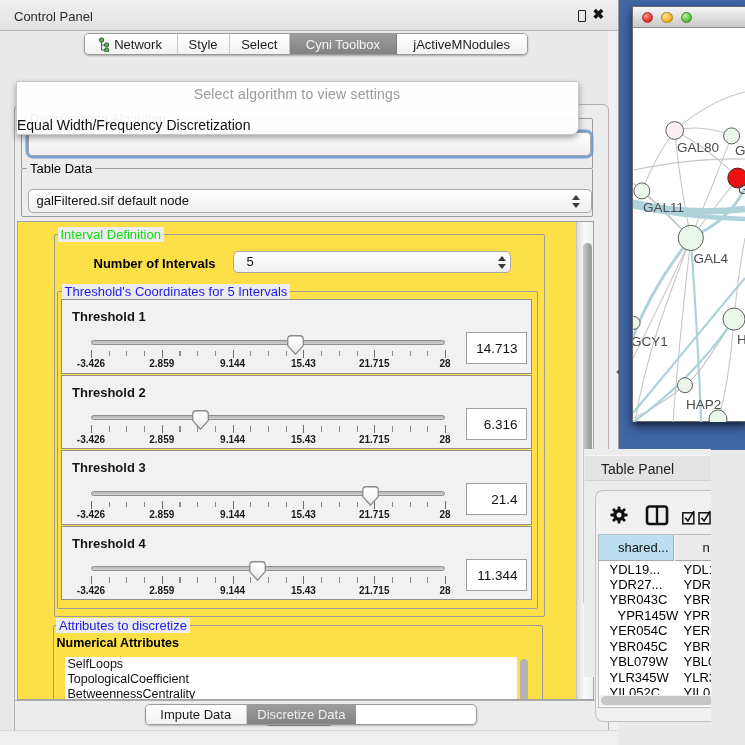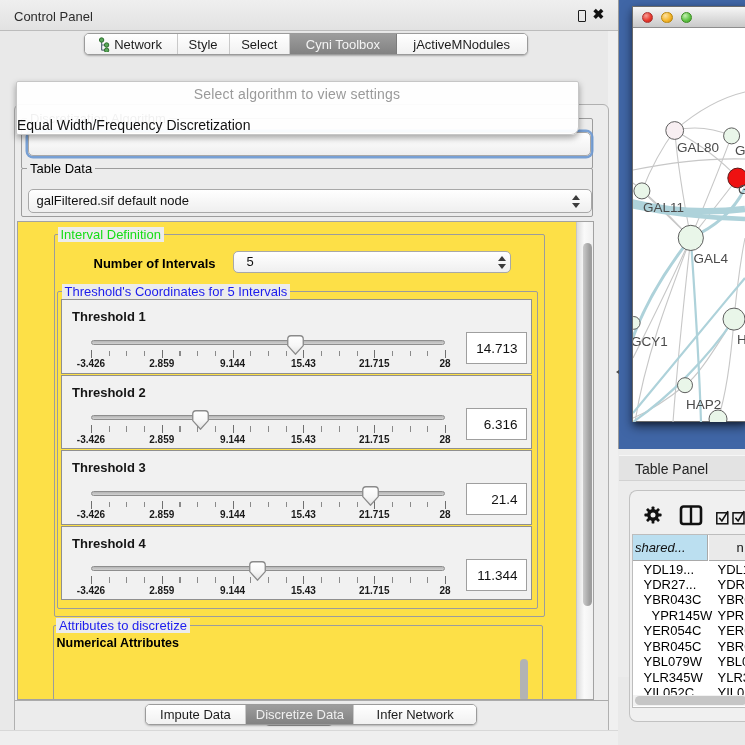--- a/index.html
+++ b/index.html
@@ -59,21 +59,21 @@
 #popup .r3 { position:absolute; left:0.5px; top:35.5px; font-size:14px; color:#111; }
 
 #bluepanel { left:618px; top:0; width:127px; height:450px; background:#4066a6; border-left:1px solid #9a9a9a; }
 #netwin { position:absolute; left:12.5px; top:5.5px; width:115px; height:416px; background:#fff; border:1px solid #6b6b6b; box-shadow:0 5px 10px rgba(0,0,0,0.5), 2px 2px 5px rgba(0,0,0,0.35); }
 #nettitle { position:absolute; left:0; top:0; width:100%; height:21px; background:linear-gradient(#f6f6f6,#c9c9c9); border-bottom:1px solid #8e8e8e; }
 .tl { position:absolute; top:5px; width:11.5px; height:11.5px; border-radius:50%; }
 #tlr { left:9px; background:radial-gradient(circle at 35% 30%, #f49f97, #e93b30 55%, #b71d12); border:0.5px solid #a33; }
 #tly { left:28.5px; background:radial-gradient(circle at 35% 30%, #fbe1a3, #f6b82e 55%, #c9860a); border:0.5px solid #b8860b; }
 #tlg { left:48px; background:radial-gradient(circle at 35% 30%, #c4efb0, #63c649 55%, #3d9e22); border:0.5px solid #3a8a22; }
 
-#tpsec { left:618px; top:449px; width:127px; height:228px; background:#ececec; }
+#tpsec { left:584px; top:449px; width:127px; height:228px; background:#ececec; }
 #tptitle { position:absolute; left:1px; top:6px; width:126px; height:26px; background:#e3e3e3; border-top:1px solid #f6f6f6; border-bottom:1px solid #d2d2d2; }
 #tptitle .t { position:absolute; left:16px; top:5px; font-size:14px; color:#222; }
 #tppanel { position:absolute; left:11px; top:41px; width:116px; height:232px; background:#f0f0f0; border:1px solid #c2c2c2; border-radius:8px 0 0 8px; border-right:none; }
 #tbl { position:absolute; left:13.5px; top:85px; width:113.5px; height:174px; background:#fff; border:1px solid #bdbdbd; border-right:none; overflow:hidden; }
 .hdr { position:absolute; top:0; height:25.5px; font-size:13px; color:#111; text-align:center; line-height:25px; border-bottom:1px solid #a9a9a9; }
 .row { position:absolute; left:0; width:100%; font-size:13px; color:#000; }
 </style>
 </head>
 <body>
 
@@ -246,37 +246,41 @@
             </linearGradient>
           </defs>
         </svg>
   <div class="vbox">11.344</div>
 </div>
 
     <div class="group" style="left:35px; top:403px; width:490px; height:150px;">
       <span class="gtitle" style="left:2.5px; color:#1c1cee;">Attributes to discretize</span>
     </div>
     <span class="abs b" style="left:39px; top:413.5px; font-size:12.5px;">Numerical Attributes</span>
+    <div id="attrlist" style="left:47px; top:435px; width:452px; height:60px;">
+      <div>SelfLoops</div>
+      <div>TopologicalCoefficient</div>
+      <div>BetweennessCentrality</div>
+    </div>
     <div id="alsb" style="left:502px; top:437px; width:8.5px; height:42px;"></div>
     <div id="vsb">
         <div id="vsbthumb"></div>
       </div>
   </div>
 
   <div id="applybar">
       <div id="applybtn">Apply</div>
     </div>
   <div style="position:absolute; left:0; bottom:0; width:100%; height:10.5px; background:#e2e2e2; border-radius:0 0 6px 6px;"></div>
 </div>
 
 <div class="abs" style="left:0; top:729.5px; width:618px; height:15.5px; background:#efefef; border-top:1px solid #d8d8d8;"></div>
 <div class="abs" id="btabs">
   <div class="seg" style="width:101.5px;">Impute Data</div>
   <div class="seg sel" style="width:108.7px;">Discretize Data</div>
-  <div class="seg" style="width:122.3px;">Infer Network</div>
 </div>
 
 <div class="abs" id="popup">
   <div class="r1">Select algorithm to view settings</div>
   <div class="r3">Equal Width/Frequency Discretization</div>
 </div>
 
 <div class="abs" style="left:615.5px; top:369.5px; width:0; height:0; border-top:2.5px solid transparent; border-bottom:2.5px solid transparent; border-right:3.5px solid #4a4a4a; z-index:5;"></div>
 
 <div class="abs" id="bluepanel">
@@ -362,21 +366,21 @@
       <line x1="48" y1="1.5" x2="48" y2="19" stroke="#111" stroke-width="2.4"></line>
     </svg>
     <svg width="30" height="15" viewBox="0 0 30 15" style="position:absolute; left:85.5px; top:19px;">
         <rect x="0.8" y="2.8" width="11" height="11" fill="none" stroke="#111" stroke-width="1.5"></rect>
         <path d="M 3.2 7.8 l 2.7 3.2 L 12 1.2" stroke="#111" stroke-width="1.6" fill="none"></path>
         <rect x="17" y="2.8" width="11" height="11" fill="none" stroke="#111" stroke-width="1.5"></rect>
         <path d="M 19.4 7.8 l 2.7 3.2 L 28.2 1.2" stroke="#111" stroke-width="1.6" fill="none"></path>
       </svg>
   </div>
   <div id="tbl">
-    <div class="hdr" style="left:0; width:75px; background:#bbdff0; border-right:1px solid #a9a9a9; text-align:right; padding-right:21px;font-style:italic;">shared...</div>
+    <div class="hdr" style="left:0; width:75px; background:#bbdff0; border-right:1px solid #a9a9a9; text-align:right; padding-right:4px;">shared...</div>
     <div class="hdr" style="left:76px; width:40px; background:#eaeaea; text-align:left; padding-left:28px;">n</div>
     <div class="row" style="top:26.50px; height:15.45px; line-height:15.45px;">
         <span style="position:absolute; left:11px;">YDL19...</span>
         <span style="position:absolute; left:85px;">YDL1</span>
       </div>
 <div class="row" style="top:41.95px; height:15.45px; line-height:15.45px;">
         <span style="position:absolute; left:11px;">YDR27...</span>
         <span style="position:absolute; left:85px;">YDR2</span>
       </div>
 <div class="row" style="top:57.40px; height:15.45px; line-height:15.45px;">

